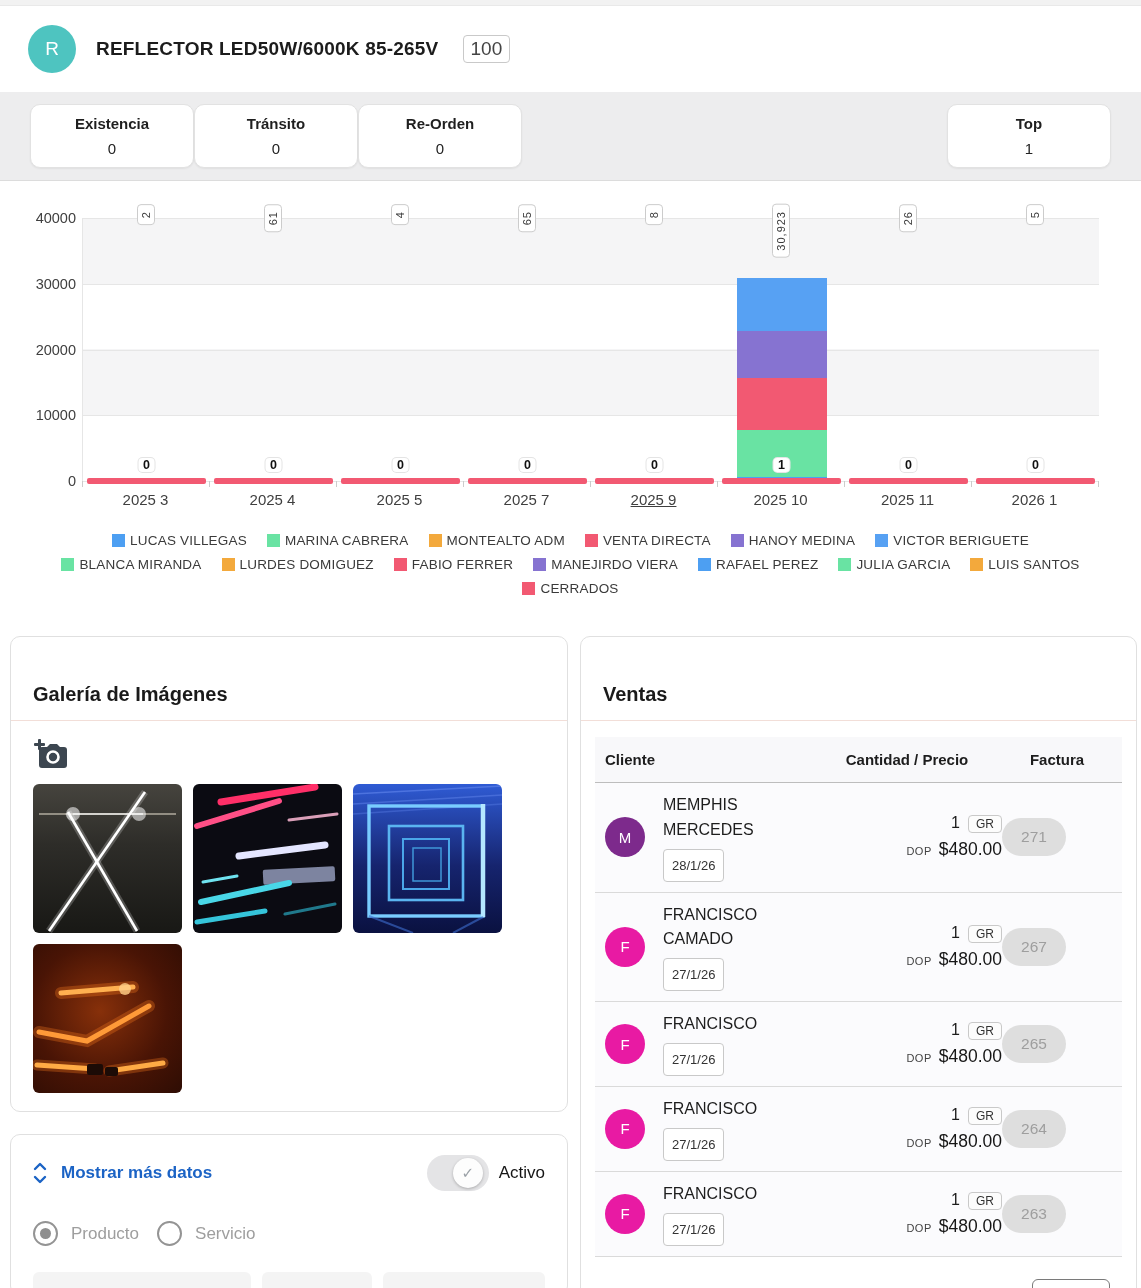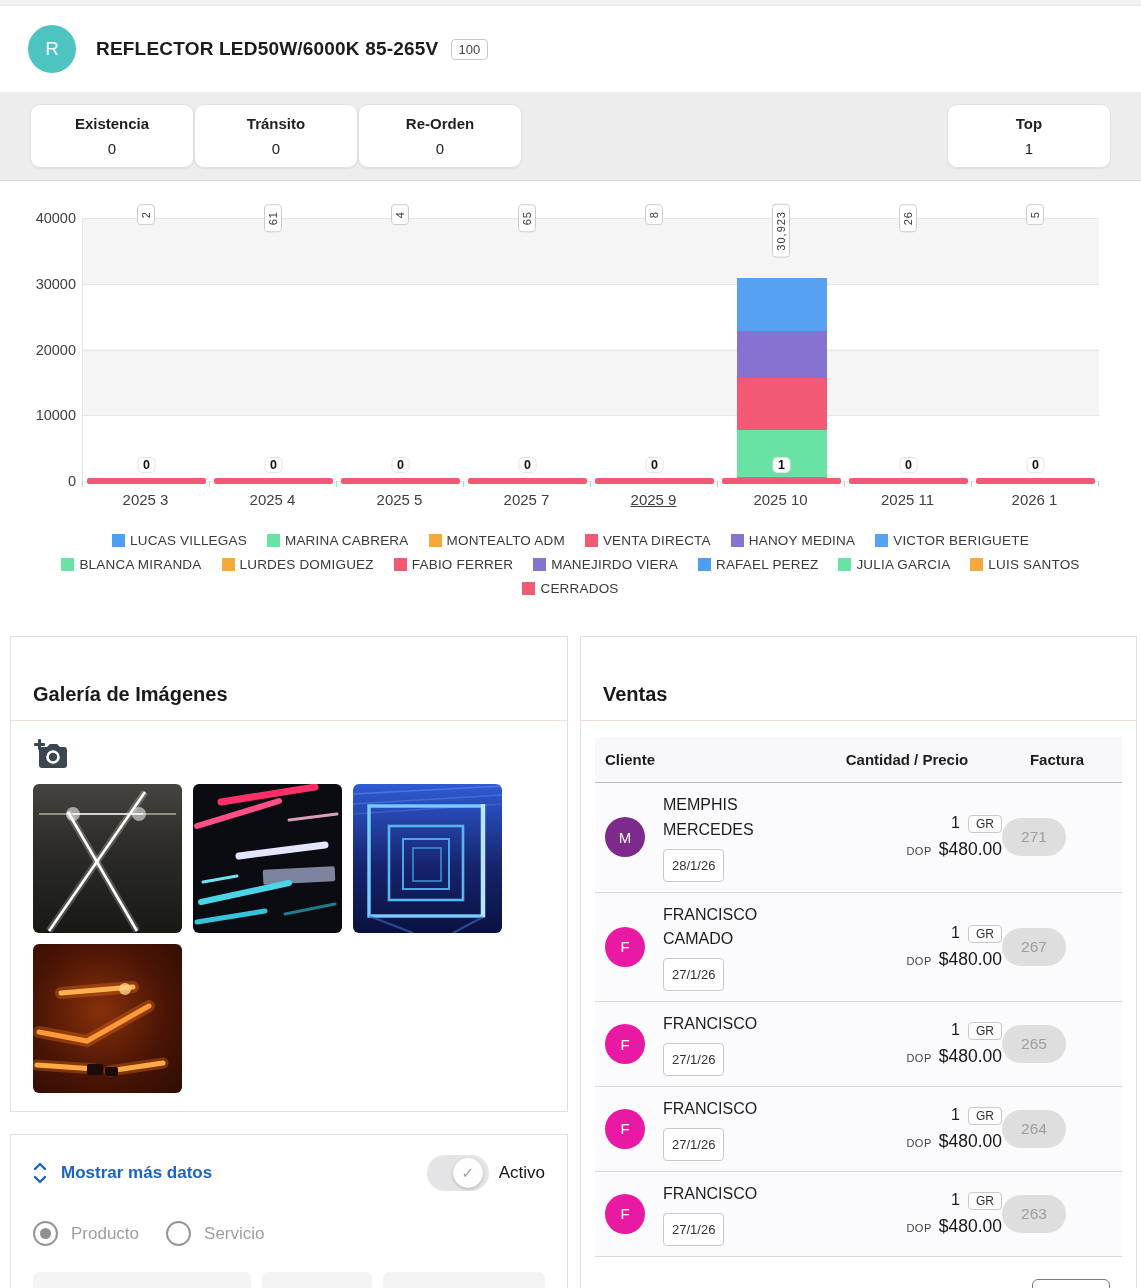--- a/index.html
+++ b/index.html
@@ -5,21 +5,21 @@
   html,body{margin:0;padding:0;background:#fff}
   .page{width:1141px;height:1288px;overflow:hidden;position:relative;background:#fff;
         font-family:"Liberation Sans","DejaVu Sans",sans-serif;color:#212121}
   .top-hairline{height:5px;background:#f2f2f2;border-bottom:1px solid #e9e9e9}
 
   
   .hdr{display:flex;align-items:center;height:86px;padding:0 28px}
   .avatar{width:48px;height:48px;border-radius:50%;display:flex;align-items:center;justify-content:center;
           color:#fff;font-size:19px;font-weight:500;flex:0 0 auto}
   .hdr-title{margin-left:20px;font-size:19px;font-weight:600;color:#1c1c1c;letter-spacing:.2px}
-  .hdr-badge{margin-left:12px;border:1px solid #c9c9c9;border-radius:4px;padding:2px 7px;font-size:13px;color:#444;background:#fff}
+  .hdr-badge{margin-left:24px;border:1px solid #c9c9c9;border-radius:4px;padding:2px 7px;font-size:19px;color:#444;background:#fff}
 
   
   .strip{background:#ededee;border-bottom:1px solid #dcdcdc;display:flex;align-items:center;height:88px;padding:0 30px;}
   .stat-card{background:#fff;border:1px solid #e2e2e2;border-radius:10px;box-shadow:0 1px 2px rgba(0,0,0,.06);
              width:162px;padding:10px 0;text-align:center;cursor:pointer}
   .stat-card .lbl{font-size:15px;font-weight:700;color:#1f1f1f;margin-bottom:8px}
   .stat-card .val{font-size:15px;color:#222}
   .strip .spacer{flex:1}
 
   
@@ -42,41 +42,41 @@
   .xlab{position:absolute;top:296px;transform:translateX(-50%);font-size:15px;color:#3f3f3f}
 
   .legend{display:flex;flex-direction:column;gap:9px;margin-top:16px}
   .legend-row{display:flex;justify-content:center;gap:20px}
   .lg-item{display:flex;align-items:center;gap:5px;cursor:pointer}
   .lg-sw{width:13px;height:13px;display:inline-block}
   .lg-tx{font-size:13.5px;color:#3a3a3a;letter-spacing:.2px}
 
   
   .cards{display:flex;align-items:flex-start;gap:12px;padding:0 10px;margin-top:40px}
-  .card{border:1px solid #e0e0e0;border-radius:0;background:#fff}
+  .card{border:1px solid #e0e0e0;border-radius:10px;background:#fff}
   .card-title{font-size:20px;font-weight:600;color:#1a1a1a;padding:46px 22px 14px}
   .card-div{height:1px;background:#f2ded8;margin:0 0 0 0}
 
   .left-col{width:558px;flex:0 0 auto}
   .gal-body{padding:14px 22px 18px}
   .cam-btn{background:none;border:none;padding:0;cursor:pointer;display:inline-block;margin:4px 0 10px}
   .gal-grid{display:flex;flex-wrap:wrap;gap:11px;width:510px}
   .thumb{width:149px;height:149px;border-radius:6px;overflow:hidden;cursor:pointer;flex:0 0 auto}
   .thumb svg{display:block}
 
   .more-card{margin-top:22px;padding:20px 22px 0;height:140px;overflow:hidden}
   .more-head{display:flex;align-items:center}
   .expander{display:flex;align-items:center;gap:14px;cursor:pointer;color:#1b63c5;font-size:17px;font-weight:600}
   .toggle-wrap{margin-left:auto;display:flex;align-items:center;gap:10px}
   .toggle{width:62px;height:36px;border-radius:18px;background:#e4e4e6;position:relative;cursor:pointer}
   .knob{position:absolute;top:3px;left:26px;width:30px;height:30px;border-radius:50%;background:#fdfdfd;
         box-shadow:0 1px 3px rgba(0,0,0,.25);display:flex;align-items:center;justify-content:center;
         color:#9aa0a6;font-size:15px}
   .toggle-lbl{font-size:17px;color:#151515}
-  .radios{display:flex;align-items:flex-start;gap:27px;margin-top:30px;color:#9e9e9e;font-size:17px}
+  .radios{display:flex;align-items:flex-start;gap:18px;margin-top:30px;color:#9e9e9e;font-size:17px}
   .radio{display:flex;align-items:center;gap:13px;cursor:pointer}
   .rdot{width:21px;height:21px;border:2px solid #949494;border-radius:50%;display:flex;align-items:center;justify-content:center}
   .rdot .in{width:11px;height:11px;border-radius:50%;background:#8f8f8f}
   .stub-row{display:flex;gap:11px;margin-top:26px}
   .stub{background:#f4f4f4;border-radius:6px 6px 0 0;height:48px}
 
   
   .right-col{width:555px;flex:0 0 auto;padding-bottom:30px}
   .tbl{margin:16px 14px 0;}
   .thead{display:flex;align-items:flex-start;background:#f8f8fa;border-bottom:1px solid #bdbdbd;

